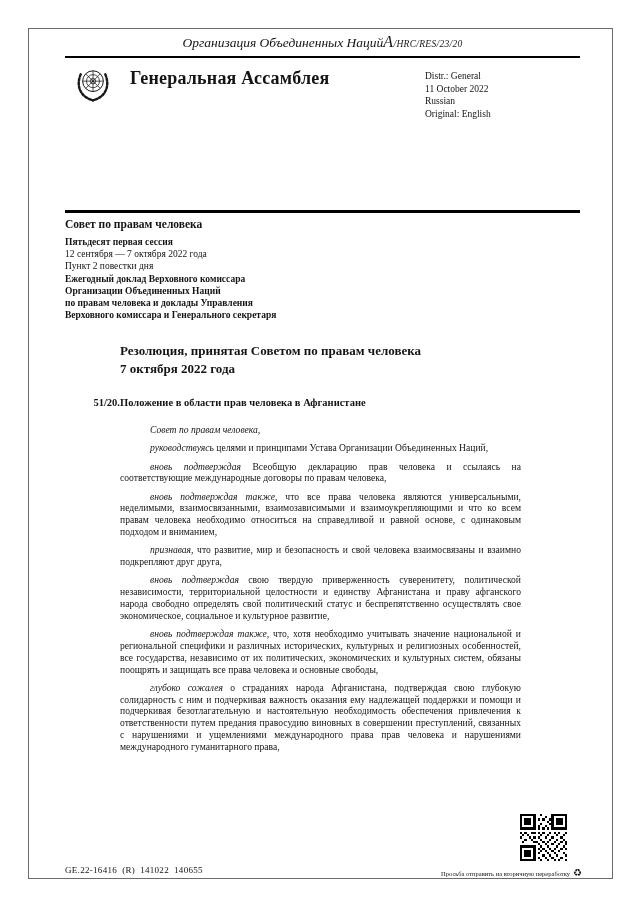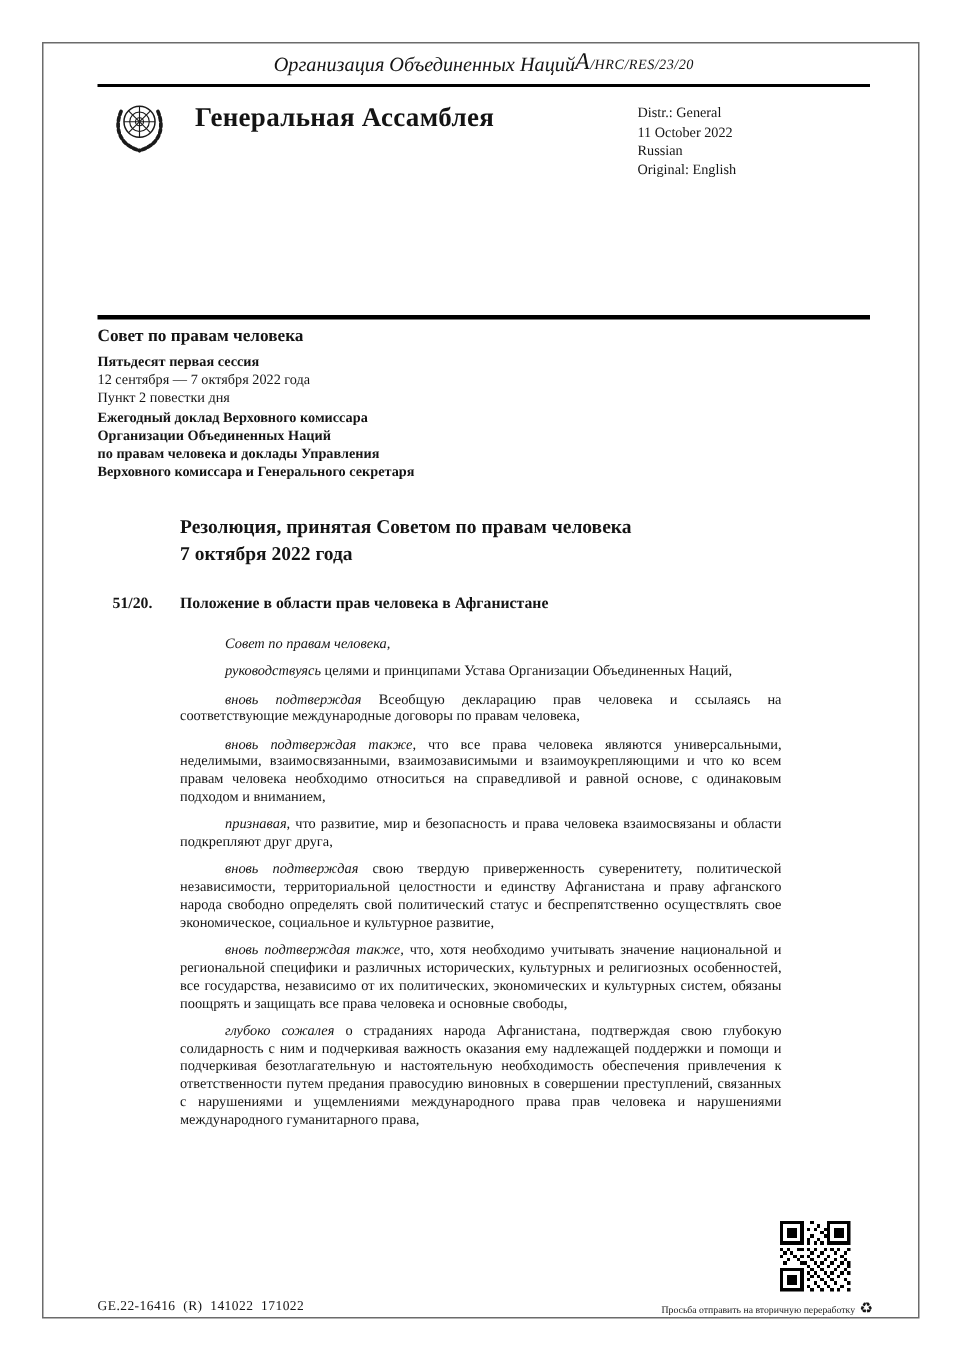--- a/index.html
+++ b/index.html
@@ -21,21 +21,21 @@
   .assembly-title { position:absolute; left:130px; top:68px; font-size:18px; font-weight:bold; letter-spacing:0.2px; }
   .distr-block { position:absolute; left:425px; top:70px; font-size:9.5px; line-height:12.5px; }
 
   .session-block { position:absolute; left:65px; top:218px; }
   .council { font-size:11.5px; font-weight:bold; margin-bottom:6px; }
   .session-line { font-size:9.5px; line-height:12.2px; }
   .bold { font-weight:bold; }
 
   .res-title { position:absolute; left:120px; top:342px; font-size:13px; font-weight:bold; line-height:17.5px; }
   .res-heading { position:absolute; left:75px; top:397px; font-size:10.5px; font-weight:bold; display:flex; }
-  .res-number { width:45px; flex:0 0 45px; }
+  .res-number { width:45px; flex:0 0 45px;text-align:right; }
 
   .body-text { position:absolute; left:120px; top:424px; width:401px; font-size:9.6px; line-height:11.8px; text-align:justify; }
   .body-text p { text-indent:30px; margin-bottom:6.5px; }
   .opening { font-style:italic; text-align:left;font-family:Liberation Serif, serif; }
   .lead { font-style:italic; }
 
   .ge-code { position:absolute; left:65px; top:865px; font-size:9px; letter-spacing:0.3px; white-space:pre; }
   .qr { position:absolute; right:73px; top:814px; width:47px; height:47px; }
   .recycle-line { position:absolute; right:58px; top:868px; font-size:6.5px; display:flex; align-items:center; gap:3px; }
   .recycle-icon { font-size:10px; line-height:10px; }
@@ -100,27 +100,27 @@
   <div class="res-heading">
     <span class="res-number">51/20.</span>
     <span class="res-subject">Положение в области прав человека в Афганистане</span>
   </div>
 
   <div class="body-text">
     <p class="opening">Совет по правам человека,</p>
     <p><span class="lead">руководствуясь</span><span> целями и принципами Устава Организации Объединенных Наций,</span></p>
     <p><span class="lead">вновь подтверждая</span><span> Всеобщую декларацию прав человека и ссылаясь на соответствующие международные договоры по правам человека,</span></p>
     <p><span class="lead">вновь подтверждая также,</span><span> что все права человека являются универсальными, неделимыми, взаимосвязанными, взаимозависимыми и взаимоукрепляющими и что ко всем правам человека необходимо относиться на справедливой и равной основе, с одинаковым подходом и вниманием,</span></p>
-    <p><span class="lead">признавая,</span><span> что развитие, мир и безопасность и права человека взаимосвязаны и области подкрепляют друг друга,</span></p>
+    <p><span class="lead">признавая,</span><span> что развитие, мир и безопасность и свой человека взаимосвязаны и взаимно подкрепляют друг друга,</span></p>
     <p><span class="lead">вновь подтверждая</span><span> свою твердую приверженность суверенитету, политической независимости, территориальной целостности и единству Афганистана и праву афганского народа свободно определять свой политический статус и беспрепятственно осуществлять свое экономическое, социальное и культурное развитие,</span></p>
     <p><span class="lead">вновь подтверждая также,</span><span> что, хотя необходимо учитывать значение национальной и региональной специфики и различных исторических, культурных и религиозных особенностей, все государства, независимо от их политических, экономических и культурных систем, обязаны поощрять и защищать все права человека и основные свободы,</span></p>
     <p><span class="lead">глубоко сожалея</span><span> о страданиях народа Афганистана, подтверждая свою глубокую солидарность с ним и подчеркивая важность оказания ему надлежащей поддержки и помощи и подчеркивая безотлагательную и настоятельную необходимость обеспечения привлечения к ответственности путем предания правосудию виновных в совершении преступлений, связанных с нарушениями и ущемлениями международного права прав человека и нарушениями международного гуманитарного права,</span></p>
   </div>
 
-  <div class="ge-code">GE.22-16416  (R)  141022  171022</div>
+  <div class="ge-code">GE.22-16416  (R)  141022  140655</div>
 
   <div class="qr">
     <svg viewBox="0 0 21 21" width="47" height="47" shape-rendering="crispEdges">
       <rect width="21" height="21" fill="#ffffff"></rect>
       <g fill="#000000">
         <rect x="0" y="0" width="7" height="7"></rect>
           <rect x="1" y="1" width="5" height="5" fill="#ffffff"></rect>
           <rect x="2" y="2" width="3" height="3"></rect>
         <rect x="14" y="0" width="7" height="7"></rect>
           <rect x="15" y="1" width="5" height="5" fill="#ffffff"></rect>

